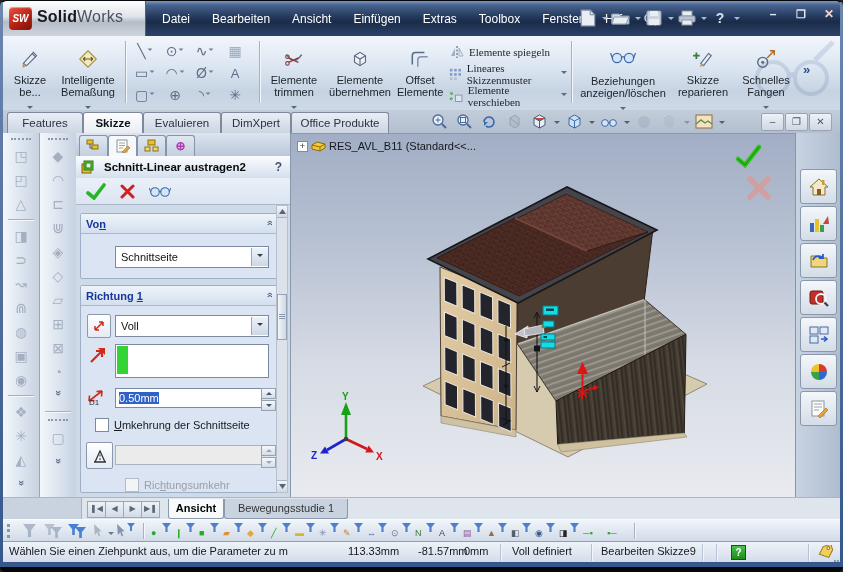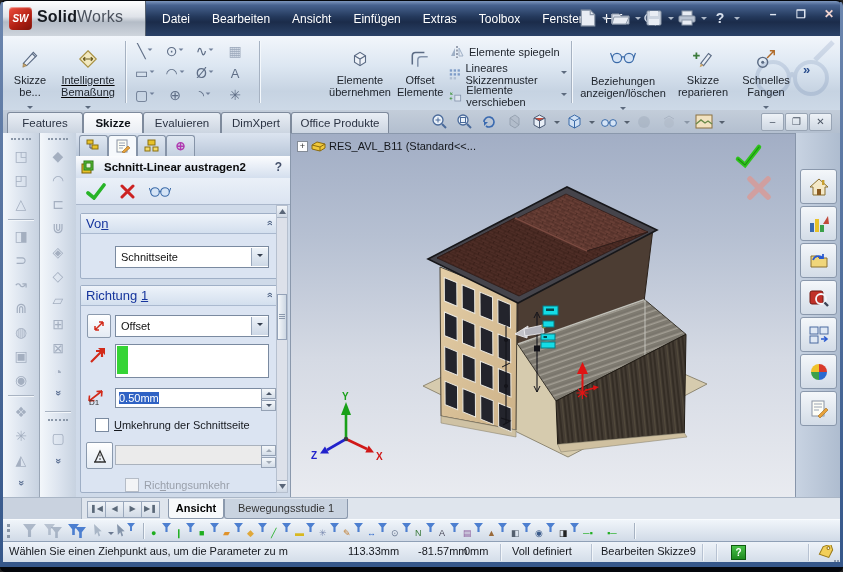--- a/index.html
+++ b/index.html
@@ -25,21 +25,21 @@
   .cmdbar{left:3px;top:36px;width:837px;height:74px;border-bottom:1px solid #93a1b4;
     background:linear-gradient(180deg,#f2f6fb 0%,#dde7f2 40%,#c6d3e2 75%,#cdd9e7 100%);}
   .bigbtn{top:9px;height:66px;text-align:center;border-radius:3px;}
   .bigbtn .lbl{font-size:11px;line-height:12px;color:#20262e;margin-top:2px;}
   .bigbtn .ic{height:24px;margin-top:3px;}
   .ddc{width:0;height:0;border:3.5px solid transparent;border-top-color:#5c6a7e;display:inline-block;}
   .vsep{top:5px;width:1px;height:62px;background:#a6b2c2;box-shadow:1px 0 0 #f4f8fc;}
   .sgrid{font-size:14px;color:#5f6e86;}
   .sgrid .cell{display:inline-flex;align-items:center;width:30px;height:22px;justify-content:center;}
   .sgrid .cell .ddc{border-top-color:#71809a;transform:scale(.8);margin-left:1px;}
-  .rowbtn{display:flex;align-items:center;height:22px;font-size:11px;color:#20262e;gap:4px;}
+  .rowbtn{display:flex;align-items:center;height:22px;font-size:11px;color:#20262e;gap:4px;font-family:Liberation Serif, serif;}
   .ovf{font-size:13px;font-weight:bold;color:#2c4f8e;}
   
   .tabrow{left:3px;top:110px;width:837px;height:23px;background:linear-gradient(180deg,#c3cdda,#b3bfcf);}
   .rtab{top:2px;height:20px;border:1px solid #7e8a9c;border-bottom:none;border-radius:3px 3px 0 0;
     background:linear-gradient(180deg,#e9eef5,#ccd5e1);font-size:11.5px;color:#2a3242;text-align:center;line-height:20px;}
   .rtab.active{background:linear-gradient(180deg,#fdfdfe,#e9edf3);font-weight:bold;color:#0d1117;}
   .viewtools{left:425px;top:2px;display:flex;align-items:center;gap:3px;}
   .vt{width:22px;height:19px;display:flex;align-items:center;justify-content:center;}
   .docbtn{top:3px;width:21px;height:16px;color:#4c5ючи665;color:#4c5665;text-align:center;font-size:10px;line-height:15px;border:1px solid #98a4b4;border-radius:2px;background:linear-gradient(#eef2f7,#cfd8e3);}
   
@@ -53,21 +53,21 @@
   .panel{left:76px;top:133px;width:214px;height:364px;background:#cfdae9;}
   .ptabstrip{left:0;top:0;width:214px;height:23px;background:linear-gradient(180deg,#dce4f0,#bac8da);border-bottom:1px solid #8e9cb0;}
   .ptab{top:2px;width:27px;height:21px;border:1px solid #8694a8;border-bottom:none;border-radius:3px 3px 0 0;background:linear-gradient(#dfe7f1,#c2cfdf);text-align:center;line-height:20px;font-size:12px;}
   .ptab.active{background:#f6f9fc;height:22px;}
   .phdr{left:0;top:23px;width:214px;height:22px;background:linear-gradient(180deg,#fbfcfe,#d4dfee);border-bottom:1px solid #98a7bd;display:flex;align-items:center;}
   .phdr .t{font-size:11.5px;font-weight:bold;color:#0a0a0a;margin-left:8px;flex:1;}
   .phdr .q{font-size:12px;font-weight:bold;color:#44506a;margin-right:8px;}
   .pbtnrow{left:0;top:45px;width:214px;height:27px;background:linear-gradient(#eaf0f8,#dbe4f1);border-bottom:1px solid #aab7cb;display:flex;align-items:center;gap:14px;padding-left:10px;box-sizing:border-box;}
   .sec{left:4px;width:196px;border:1px solid #9fafc6;border-radius:2px;background:#dbe4f2;}
   .sechdr{height:19px;background:linear-gradient(#eef3fa,#d3dfee);border-bottom:1px solid #aab9cf;display:flex;align-items:center;padding:0 5px;}
-  .sechdr .s{font-size:13px;font-weight:normal;color:#16359d;flex:1;}
+  .sechdr .s{font-size:11px;font-weight:bold;color:#16359d;flex:1;}
   .chevu{color:#4a5e80;font-size:10px;font-weight:bold;display:inline-block;transform:rotate(-90deg);letter-spacing:-1px;}
   .dd{background:#fff;border:1px solid #7a8aa0;height:20px;display:flex;align-items:center;font-size:11px;color:#111;}
   .dd .txt{flex:1;padding-left:5px;}
   .dd .btn{width:16px;height:18px;margin:0;background:linear-gradient(#eef3f9,#cdd8e6);border-left:1px solid #9aa8bc;display:flex;align-items:center;justify-content:center;}
   .dd .btn .ddc{border-top-color:#2c3risk34352;border-top-color:#343e4e;}
   .sqbtn{background:linear-gradient(#ffffff,#e4ebf4);border:1px solid #8a99ad;border-radius:2px;display:flex;align-items:center;justify-content:center;}
   .spincol{display:inline-flex;flex-direction:column;gap:1px;}
   .spin{width:13px;height:9px;background:linear-gradient(#f5f8fb,#d4dde8);border:1px solid #95a2b5;display:flex;align-items:center;justify-content:center;}
   .spin i{width:0;height:0;border:3px solid transparent;font-size:0;}
   .spin.up i{border-bottom-color:#4a5668;margin-top:-3px;}
@@ -193,21 +193,21 @@
       <div class="ic">
           <svg width="22" height="22" viewBox="0 0 20 20" style="margin:0 auto">
             <path d="M4 14 L13 4 L16 7 L7 16 Z" fill="#e8eef6" stroke="#5b6b84"></path>
             <path d="M4 14 L7 16 L3.5 17.5 Z" fill="#caa468" stroke="#8a7040" stroke-width=".5"></path>
             <line x1="12" y1="5" x2="15" y2="8" stroke="#5b6b84"></line>
           </svg>
         </div>
       <div class="lbl">Skizze be...</div>
       <span class="ddc"></span>
     </div>
-    <div class="ab bigbtn" style="left:52px;width:66px;text-decoration:underline;">
+    <div class="ab bigbtn" style="left:52px;width:66px;">
       <div class="ic">
           <svg width="22" height="22" viewBox="0 0 20 20" style="margin:0 auto">
             <path d="M10 2.5 L17.5 10 L10 17.5 L2.5 10 Z" fill="#f2e9c0" stroke="#a89040"></path>
             <path d="M5.5 10 H14.5 M5.5 10 l2 -1.6 M5.5 10 l2 1.6 M14.5 10 l-2 -1.6 M14.5 10 l-2 1.6" stroke="#6a5a1c" fill="none"></path>
           </svg>
         </div>
       <div class="lbl">Intelligente Bemaßung</div>
       <span class="ddc"></span>
     </div>
     <div class="ab vsep" style="left:122px;"></div>
@@ -227,20 +227,32 @@
       </div>
       <div style="display:flex">
         <span class="cell">▢<i class="ddc"></i></span>
         <span class="cell">⊕</span>
         <span class="cell">◝<i class="ddc"></i></span>
         <span class="cell">✳</span>
       </div>
     </div>
     <div class="ab vsep" style="left:256px;"></div>
 
+    <div class="ab bigbtn" style="left:262px;width:58px;">
+      <div class="ic">
+          <svg width="22" height="22" viewBox="0 0 20 20" style="margin:0 auto">
+            <path d="M3 6 C8 13 12 13 17 6" fill="none" stroke="#5b6b84" stroke-width="1.4"></path>
+            <path d="M5 13 L14 9 M5 9 L14 13" stroke="#8a4040" stroke-width="1.3"></path>
+            <circle cx="4" cy="14" r="1.6" fill="none" stroke="#8a4040"></circle>
+            <circle cx="4" cy="8" r="1.6" fill="none" stroke="#8a4040"></circle>
+          </svg>
+        </div>
+      <div class="lbl">Elemente trimmen</div>
+      <span class="ddc"></span>
+    </div>
     <div class="ab bigbtn" style="left:324px;width:66px;">
       <div class="ic">
           <svg width="22" height="22" viewBox="0 0 20 20" style="margin:0 auto">
             <path d="M5 7 L10 4 L15 7 L15 13 L10 16 L5 13 Z" fill="#eef2f8" stroke="#5b6b84"></path>
             <path d="M5 7 L10 10 L15 7 M10 10 V16" fill="none" stroke="#5b6b84"></path>
           </svg>
         </div>
       <div class="lbl">Elemente übernehmen</div>
     </div>
     <div class="ab bigbtn" style="left:394px;width:46px;">
@@ -513,21 +525,21 @@
         <span class="s">Richtung <u>1</u></span>
         <span class="chevu">»</span>
       </div>
       <div style="position:relative;">
         <div class="ab sqbtn" style="left:6px;top:8px;width:22px;height:22px;">
           <svg width="14" height="14" viewBox="0 0 14 14">
               <path d="M3 11 L11 3 M11 3 h-4 M11 3 v4 M3 11 h4 M3 11 v-4" stroke="#d22a1a" stroke-width="1.5" fill="none"></path>
             </svg>
         </div>
         <div class="dd ab" style="left:34px;top:9px;width:152px;">
-          <span class="txt">Offset</span>
+          <span class="txt">Voll</span>
           <span class="btn">
               <i class="ddc"></i>
             </span>
         </div>
         <svg class="ab" style="left:8px;top:40px;" width="18" height="18" viewBox="0 0 18 18">
             <path d="M2 16 L13 5 M13 5 h-6 M13 5 v6" stroke="#d22a1a" stroke-width="2.2" fill="none"></path>
             <path d="M9 2 h7 v7 z" fill="#d22a1a"></path>
           </svg>
         <div class="ab" style="left:34px;top:38px;width:152px;height:32px;background:#fff;border:1px solid #7a8aa0;">
           <div class="ab" style="left:1px;top:1px;width:11px;height:28px;background:#35d435;"></div>

